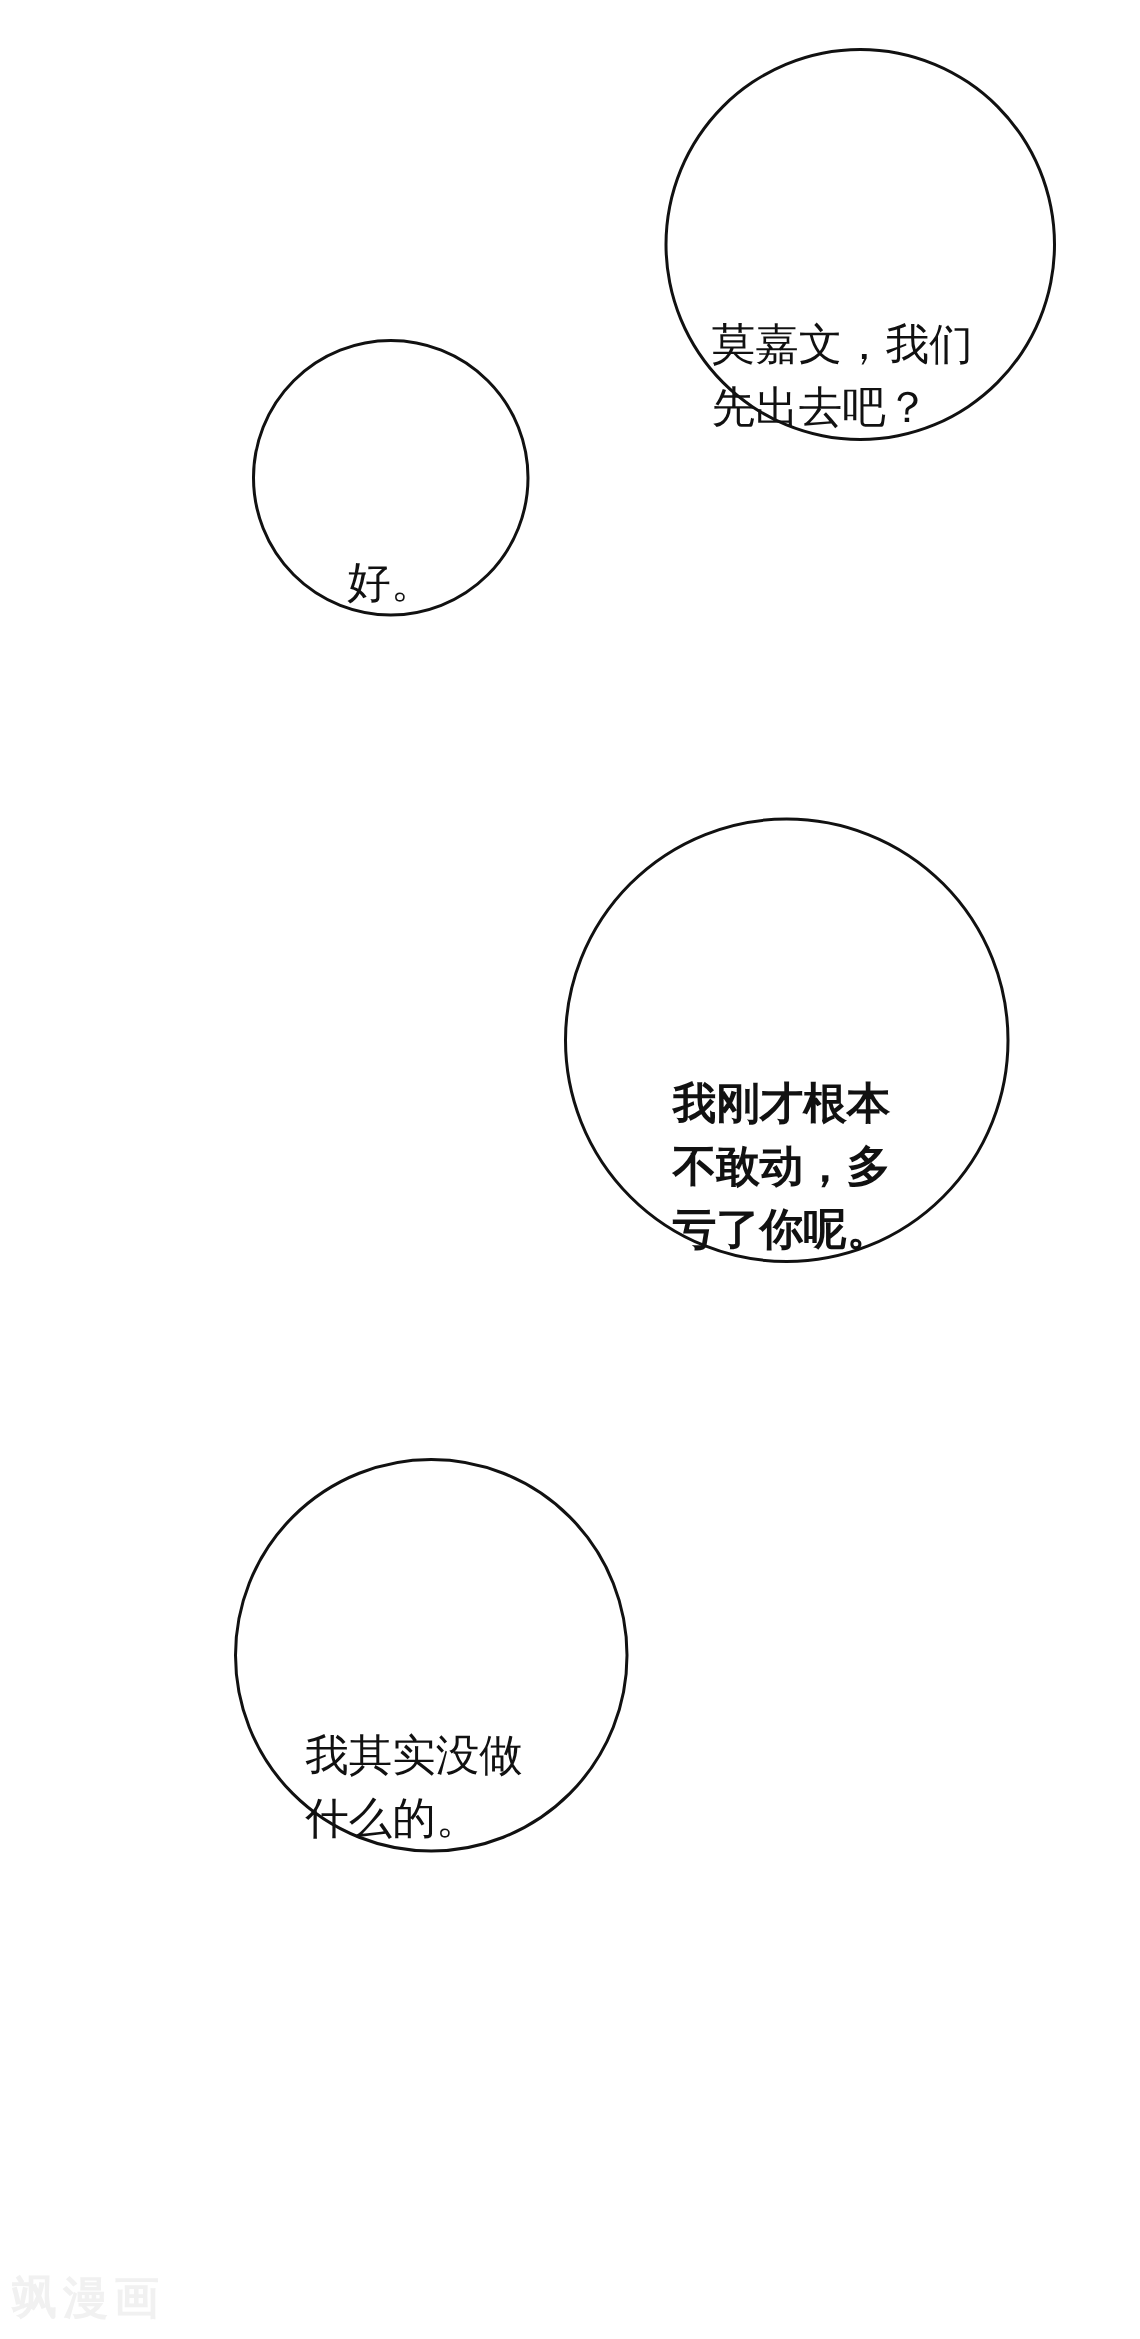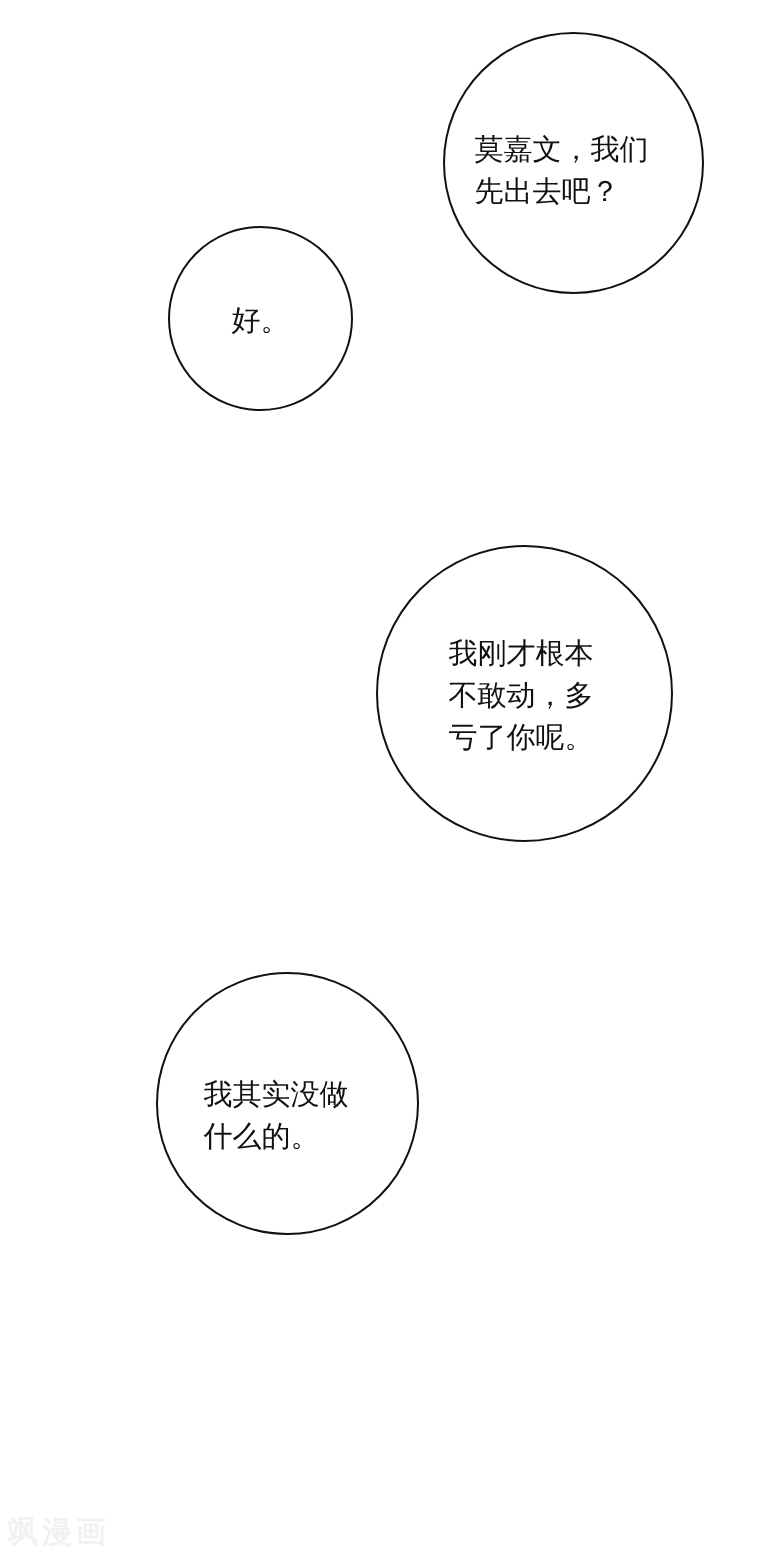--- a/index.html
+++ b/index.html
@@ -21,37 +21,37 @@
     height: 1559px;
     background: #ffffff;
   }
   .bubble {
     position: absolute;
     border: 2.5px solid #111111;
     border-radius: 50%;
     background: #ffffff;
     box-sizing: border-box;
     display: flex;
-    align-items: center;
+    align-items: flex-end;
     justify-content: center;
   }
   .bubble-text {
     color: #111111;
     font-size: 29px;
     line-height: 42px;
     letter-spacing: 0px;
     white-space: pre-line;
     text-align: left;
   }
   #bubble-1 { left: 443px; top: 32px;  width: 261px; height: 262px; }
   #bubble-1 .bubble-text { width: 200px; margin-left: 2px; margin-top: 14px; }
   #bubble-2 { left: 168px; top: 226px; width: 185px; height: 185px; }
   #bubble-2 .bubble-text { margin-top: 2px; }
   #bubble-3 { left: 376px; top: 545px; width: 297px; height: 297px; }
-  #bubble-3 .bubble-text { width: 172px; margin-left: 20px; margin-top: 2px; }
+  #bubble-3 .bubble-text { width: 172px; margin-left: 20px; margin-top: 2px; font-weight: bold; }
   #bubble-4 { left: 156px; top: 972px; width: 263px; height: 263px; }
   #bubble-4 .bubble-text { width: 172px; margin-left: 4px; margin-top: 23px; }
   .watermark {
     position: absolute;
     left: 8px;
     top: 1512px;
     font-size: 30px;
     font-weight: bold;
     color: #f1f1f1;
     letter-spacing: 4px;

